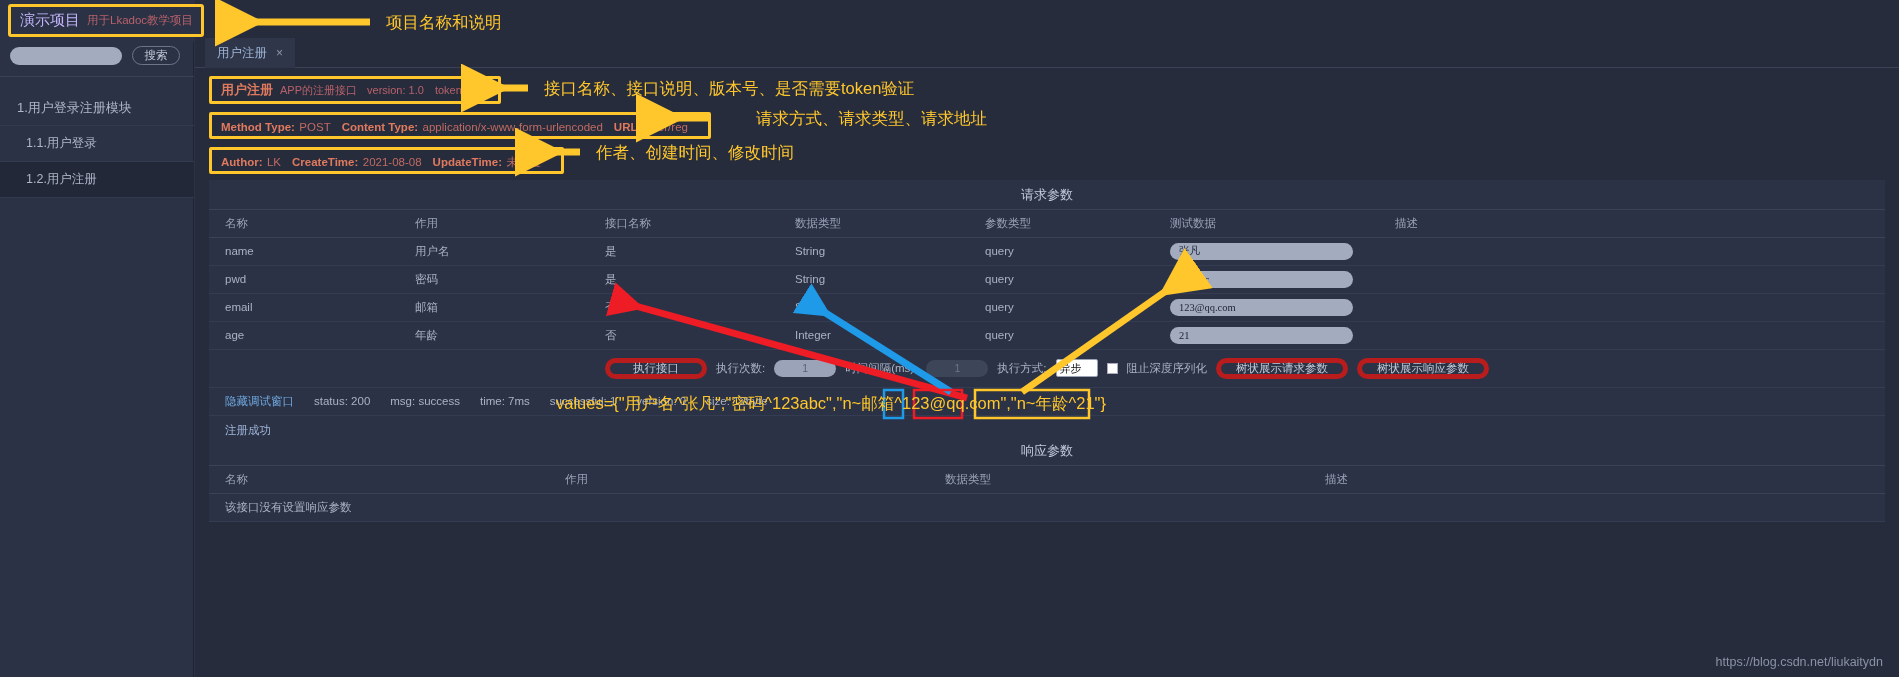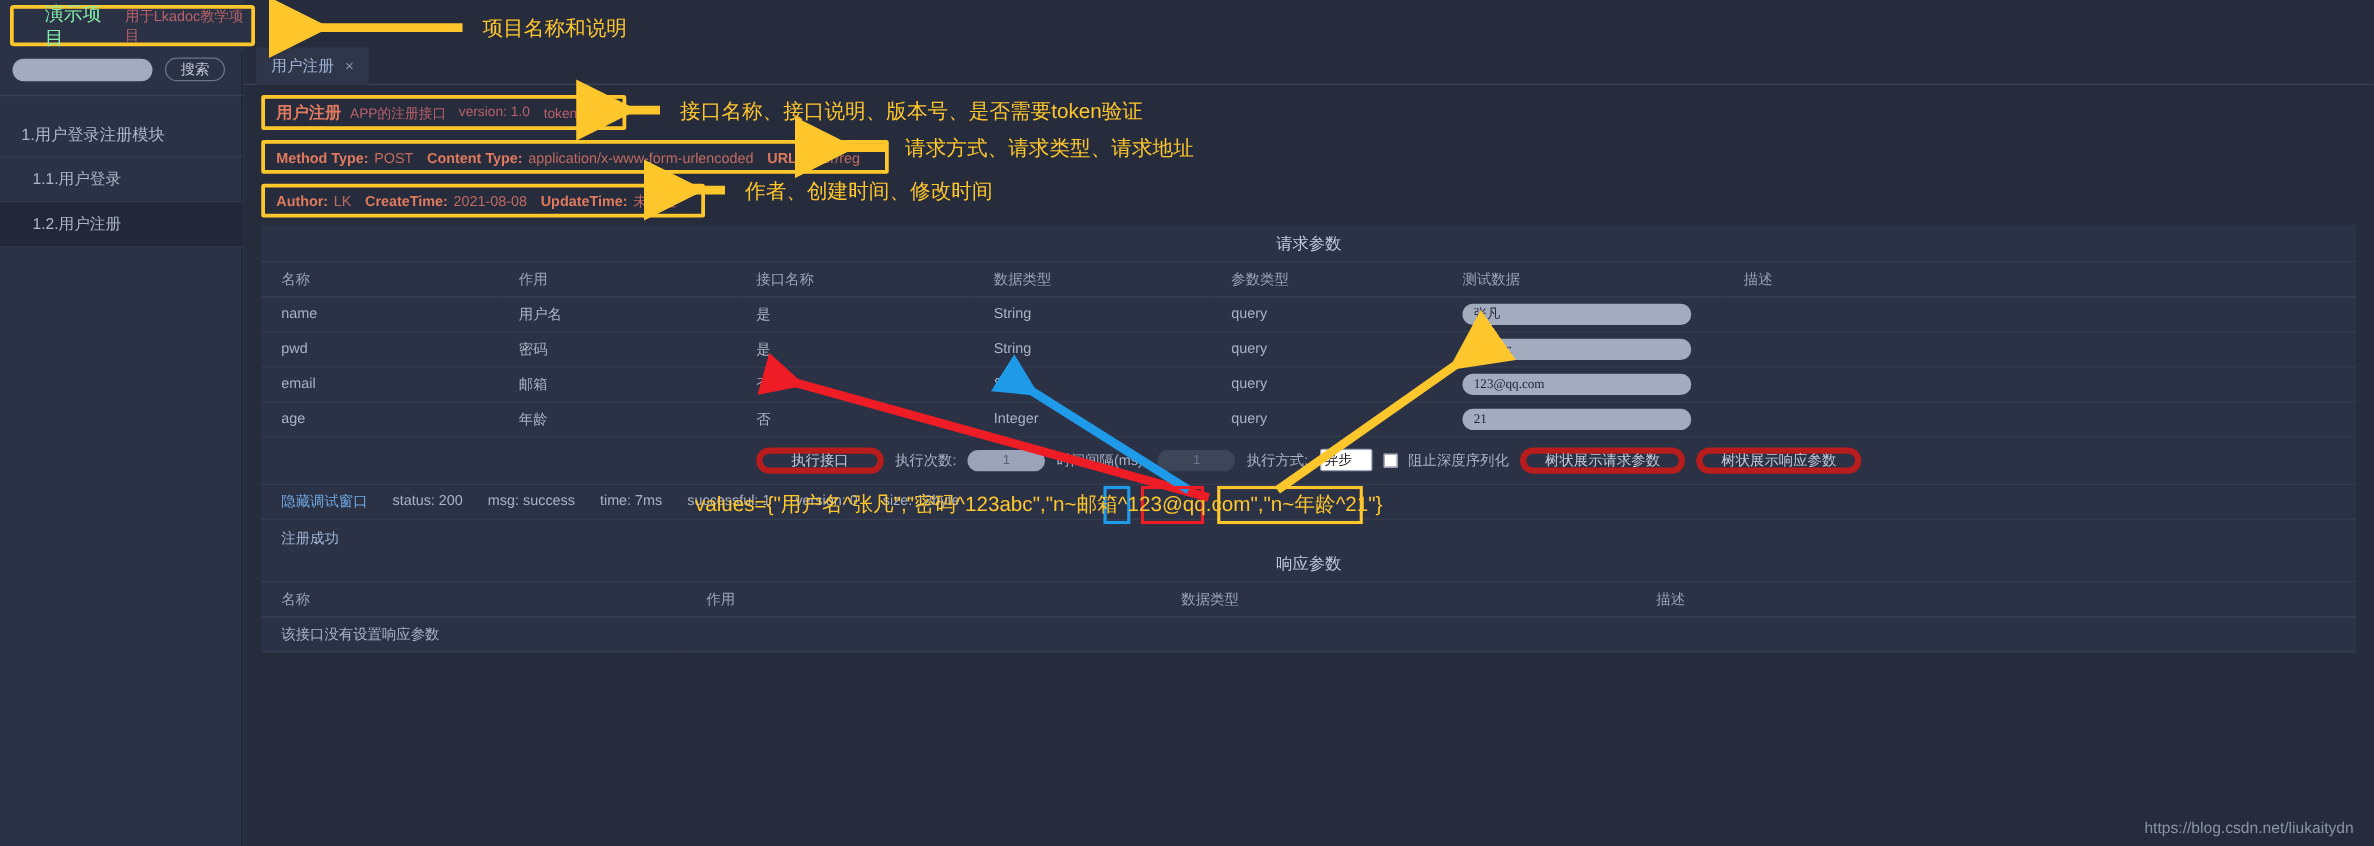--- a/index.html
+++ b/index.html
@@ -79,21 +79,21 @@
   .proj-box {
     position: absolute; left: 8px; top: 4px;
     width: 196px; height: 33px;
     border: 3px solid #ffc72c;
     border-radius: 3px;
     display: flex; align-items: center;
     padding-left: 9px; gap: 7px;
     background: #2b3245;
     z-index: 30;
   }
-  .proj-name { color: #86efac; font-size: 15px; margin-left: 16px; }
+  .proj-name { color: #c4b5fd; font-size: 15px; }
   .proj-desc { color: #b9616a; font-size: 11.5px; }
 
   .searchrow {
     position: absolute; left: 10px; top: 46px;
     display: flex; align-items: center; gap: 10px;
   }
   .search-input {
     width: 112px; height: 18px;
     background: #a3abbe;
     border: none; border-radius: 9px;
@@ -572,21 +572,21 @@
 
     <line x1="1022" y1="392" x2="1193" y2="272" stroke="#ffc72c" stroke-width="7" marker-end="url(#ah-y)"></line>
 
     <rect x="884" y="390" width="19" height="28" fill="none" stroke="#1e9ae8" stroke-width="2.5"></rect>
     <rect x="914" y="390" width="48" height="28" fill="none" stroke="#ee1c25" stroke-width="2.5"></rect>
     <rect x="975" y="390" width="114" height="28" fill="none" stroke="#ffc72c" stroke-width="2.5"></rect>
   </svg>
 
   <div class="ann" style="left:386px; top:12px;">项目名称和说明</div>
   <div class="ann" style="left:544px; top:78px;">接口名称、接口说明、版本号、是否需要token验证</div>
-  <div class="ann" style="left:724px; top:108px;">请求方式、请求类型、请求地址</div>
+  <div class="ann" style="left:756px; top:108px;">请求方式、请求类型、请求地址</div>
   <div class="ann" style="left:596px; top:142px;">作者、创建时间、修改时间</div>
 
   <div class="valbox" style="left:556px; top:393px;">
     <span>values={"用户名^张凡","密码^123abc","</span><span>n</span><span>~</span><span>邮箱</span><span>^</span><span>123@qq.com</span><span>","n~年龄^21"}</span>
   </div>
 
   <div class="watermark">https://blog.csdn.net/liukaitydn</div>
 
 </div>
 

